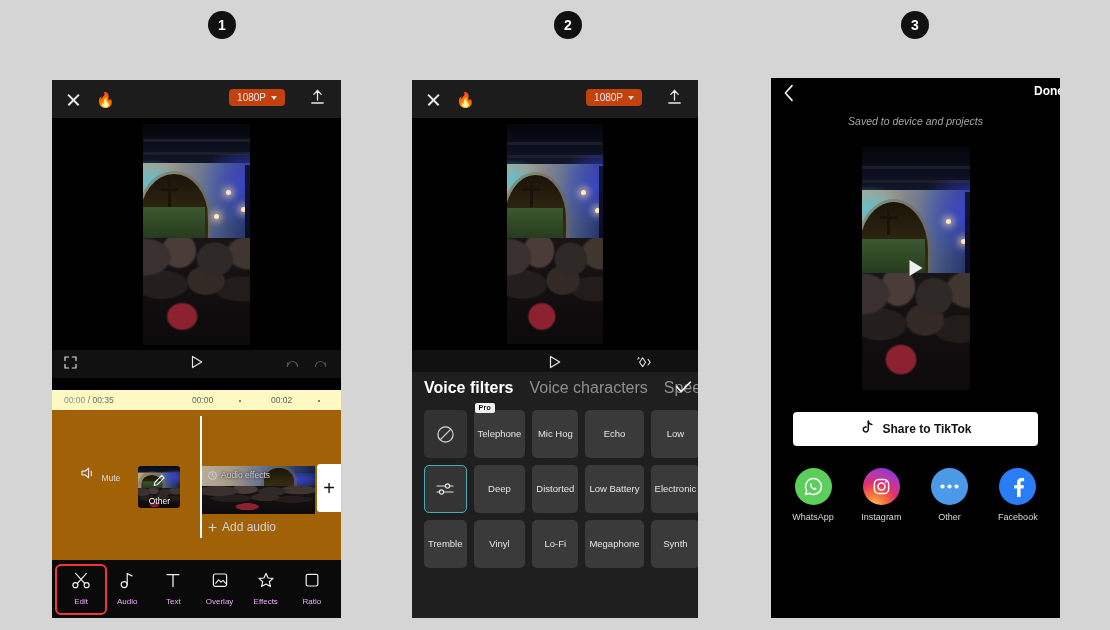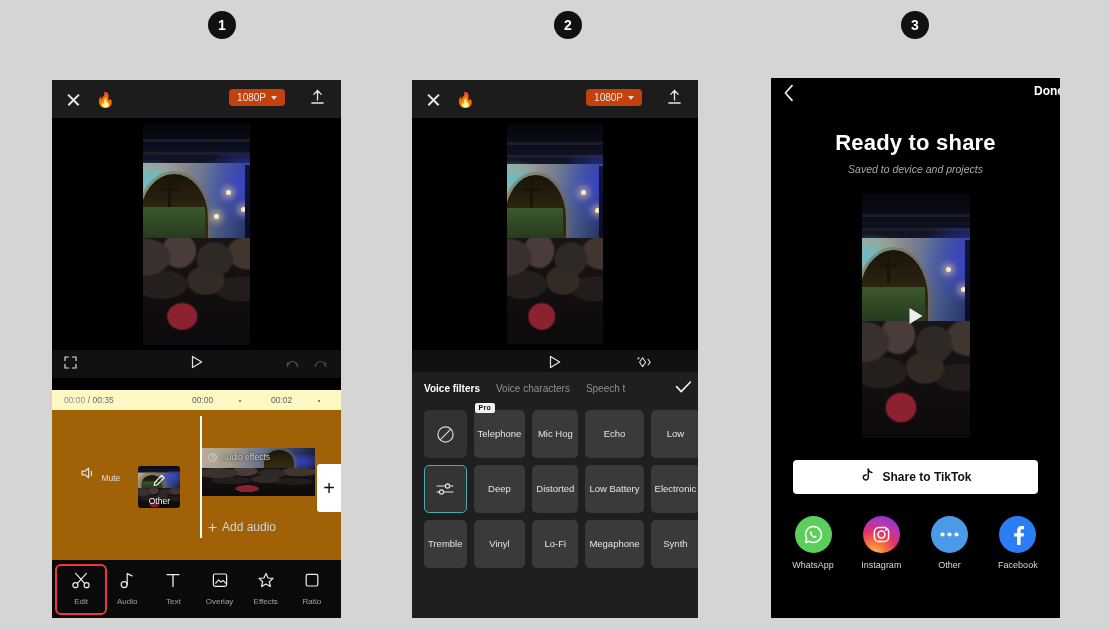--- a/index.html
+++ b/index.html
@@ -171,21 +171,21 @@
   .tl-mute { text-align:center; color:#ddd; }
   .tl-mute .lbl { font-size:8.5px; margin-top:5px; }
   .tl-cover { position:relative; width:42px; height:42px; border-radius:3px; overflow:hidden; }
   .tl-cover .cv-label {
     position:absolute; left:0; bottom:2px; width:100%; text-align:center;
     font-size:8.5px; color:#fff; text-shadow:0 0 3px #000;
   }
   .tl-cover .pencil { position:absolute; left:50%; top:38%; transform:translate(-50%,-50%); }
 
   .clip {
-    position:absolute; left:150px; top:38px; right:26px; height:48px;
+    position:absolute; left:150px; top:56px; right:26px; height:48px;
     overflow:hidden; background:#101018;
   }
   .clip .fx-badge {
     position:absolute; left:6px; top:4px; font-size:8.5px; color:#cfcfcf;
     display:flex; align-items:center; gap:4px; text-shadow:0 0 3px #000;
   }
   .plus-btn {
     position:absolute; right:0px; top:54px; width:24px; height:48px;
     background:#fff; color:#111; font-size:20px; line-height:48px;
     text-align:center; border-radius:3px 0 0 3px;
@@ -194,32 +194,32 @@
     position:absolute; left:156px; top:110px; font-size:12px; color:#d2d2d2;
     display:flex; align-items:center; gap:5px;
   }
 
   
   .bottom-bar {
     position:absolute; left:0; bottom:0; width:100%; height:58px;
     background:#0a0a0a; display:flex; align-items:center;
     justify-content:space-around; padding:0 6px;
   }
-  .tool { position:relative; width:40px; text-align:center; color:#a3a3a3; }
+  .tool { position:relative; width:40px; text-align:center; color:#f0abfc; }
   .tool .tl-lbl { font-size:8px; margin-top:4px; display:block; }
   .tool.hl::after {
     content:""; position:absolute; left:-6px; top:-8px; right:-6px; bottom:-9px;
     border:2px solid #f0383c; border-radius:6px;
   }
 
   
   .sheet { background:#1f1f1f; position:absolute; left:0; bottom:0; width:100%; height:246px; }
   .sheet-tabs {
     height:32px; display:flex; align-items:center; gap:16px;
-    padding: 0 12px; position:relative; font-size:10px;
+    padding: 0 12px; position:relative; font-size:16px;
   }
   .sheet-tabs .tab { color:#8f8f8f; white-space:nowrap; }
   .sheet-tabs .tab.active { color:#fff; font-weight:bold; }
   .sheet-tabs .check { position:absolute; right:6px; top:8px; }
   .fx-grid {
     display:grid; grid-template-columns: repeat(5, 1fr);
     gap:7px; padding: 6px 0 0 12px;
   }
   .fx-tile {
     height:48px; background:#3a3a3a; border-radius:5px;
@@ -570,21 +570,20 @@
 
     <div class="sh-top">
       <span class="sh-back">
         <svg width="12" height="18" viewBox="0 0 12 18">
             <path d="M9 1.6 2.4 9 9 16.4" stroke="#f0f0f0" stroke-width="1.7" fill="none" stroke-linecap="round" stroke-linejoin="round"></path>
           </svg>
       </span>
       <span class="sh-done">Done</span>
     </div>
 
-    <div class="sh-title">Ready to share</div>
     <div class="sh-sub">Saved to device and projects</div>
 
     <div class="sh-vidwrap">
       <div class="vid">
         <div class="scene">
           <div class="ceiling"></div>
           <div class="ceilbeam" style="top:8%"></div>
           <div class="ceilbeam" style="top:14%"></div>
           <div class="wall"></div>
           <div class="glowL"></div>

